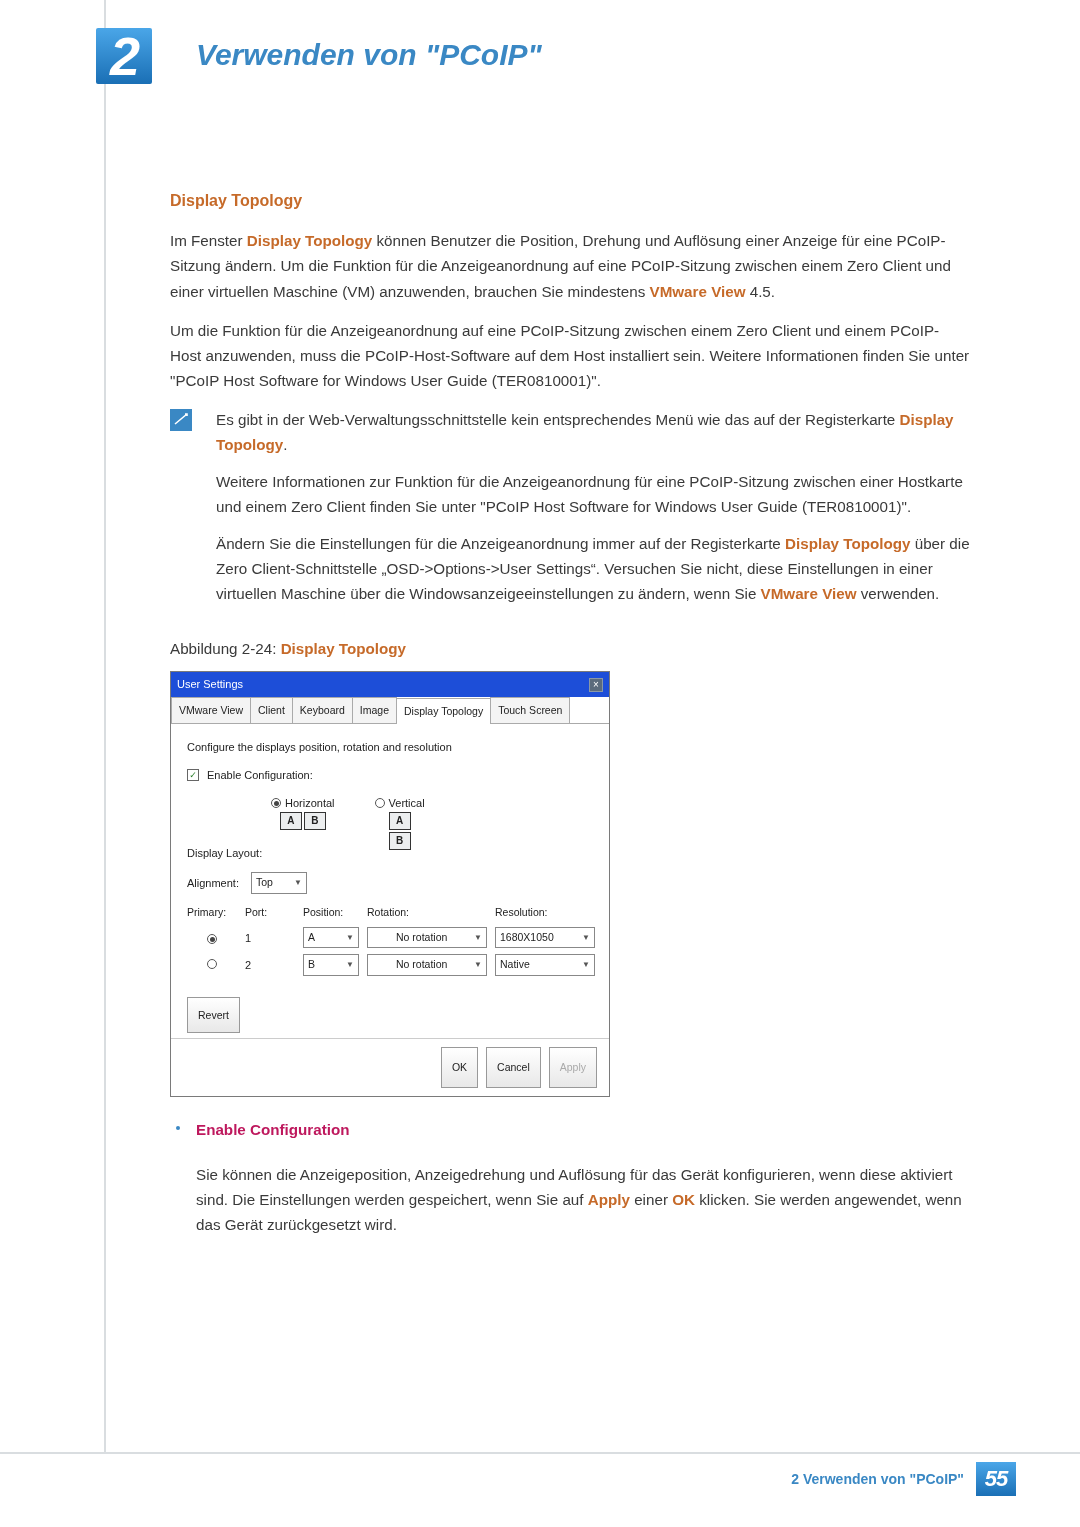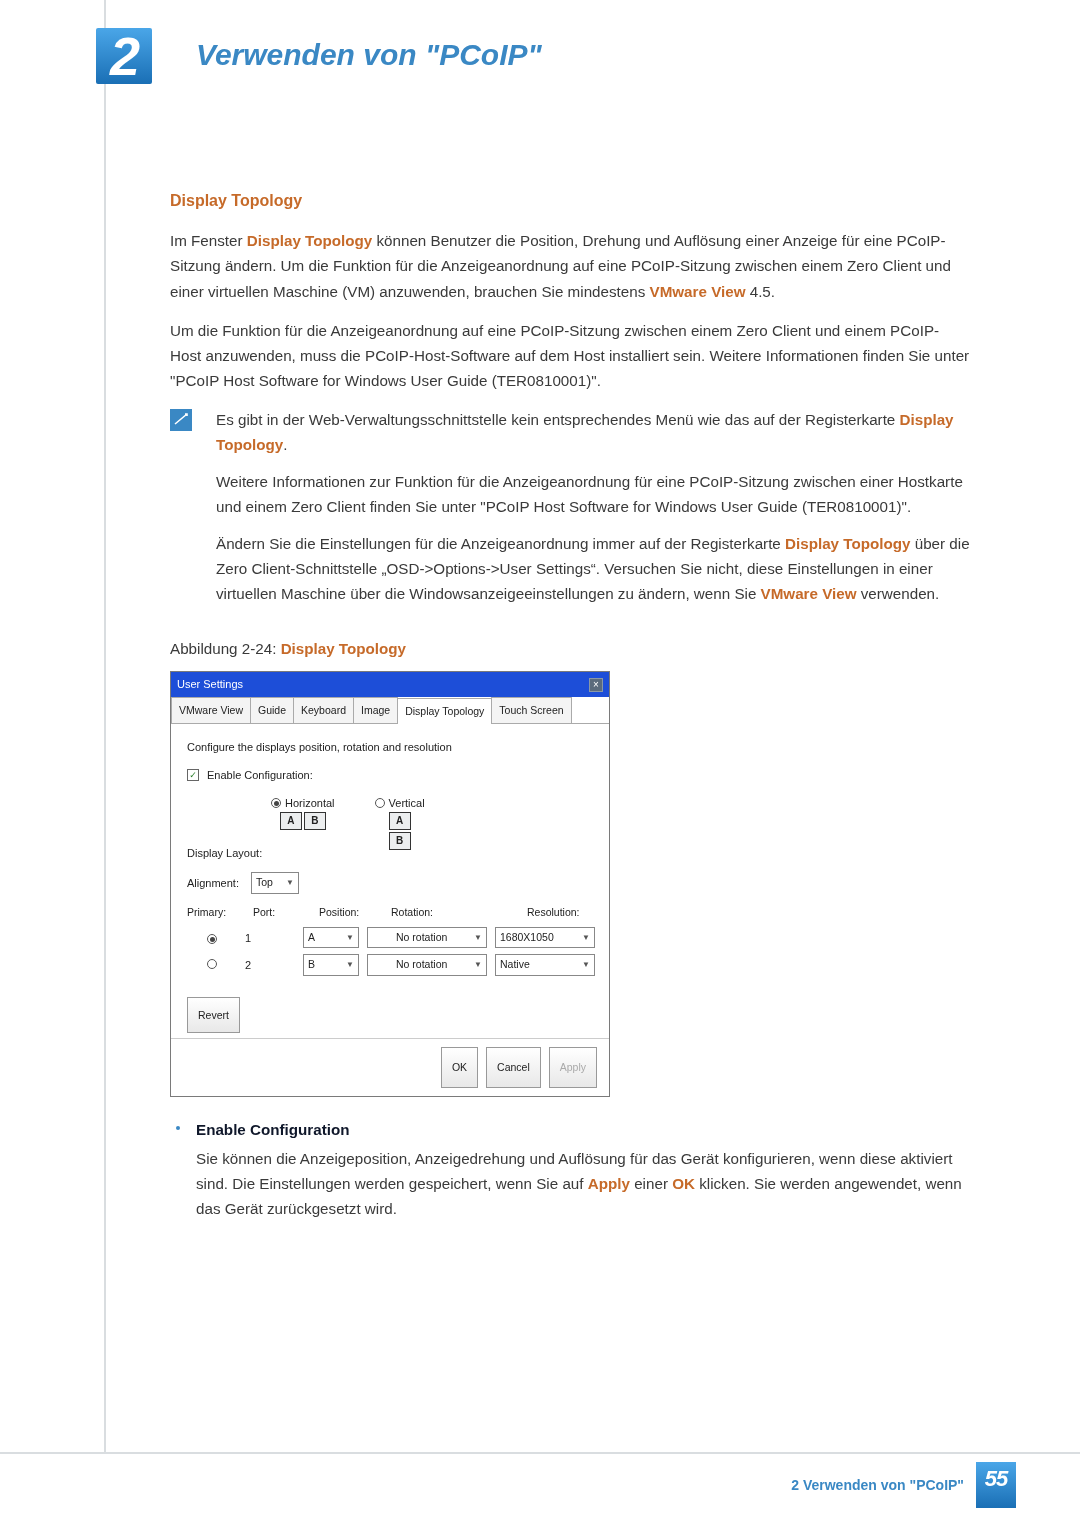--- a/index.html
+++ b/index.html
@@ -119,57 +119,57 @@
   .radio.sel::after { content: ""; width: 5px; height: 5px; background: #444; border-radius: 50%; }
   .disp-box {
     width: 22px; height: 18px; border: 1px solid #333; background: #eceeef;
     display: inline-flex; align-items: center; justify-content: center;
     font-weight: 700; font-size: 10px;
   }
   .disp-row { display: flex; gap: 2px; }
   .disp-col { display: flex; flex-direction: column; gap: 2px; }
   .sel-small {
     border: 1px solid #888; padding: 1px 4px; background: #fff;
-    display: inline-flex; align-items: center; gap: 13px; font-size: 10.5px;
+    display: inline-flex; align-items: center; gap: 21px; font-size: 10.5px;
     min-width: 32px; justify-content: space-between;
   }
   .sel-wide { min-width: 96px; padding-left: 28px; }
   .sel-res { min-width: 80px; justify-content: space-between; }
   .caret { font-size: 8px; color: #555; }
-  .tbl-head { display: grid; grid-template-columns: 50px 50px 56px 120px 100px; gap: 16px; font-size: 10.5px; margin-bottom: 6px; }
+  .tbl-head { display: grid; grid-template-columns: 50px 50px 56px 120px 100px; gap: 8px; font-size: 10.5px; margin-bottom: 6px; }
   .tbl-row { display: grid; grid-template-columns: 50px 50px 56px 120px 100px; gap: 8px; align-items: center; margin-bottom: 6px; }
   .btn-small {
     border: 1px solid #999; background: linear-gradient(#fff,#e8e8e8);
     padding: 11px 10px; font-size: 10.5px;
   }
   .shot-footer { display: flex; justify-content: flex-end; gap: 8px; border-top: 1px solid #ccc; padding: 8px 12px; }
   .btn-apply { color: #aaa; }
 
   .bullet-row { display: flex; gap: 16px; margin-bottom: 6px; margin-left: 6px; }
   .bullet-dot { width: 4px; height: 4px; background: #3a88c4; border-radius: 50%; margin-top: 9px; flex: 0 0 4px; }
   .bullet-body { flex: 1; }
-  .bullet-heading { color: #0f172a; font-weight: 700; margin-bottom: 4px; }
+  .bullet-heading { color: #be185d; font-weight: 700; margin-bottom: 20px; }
 
   
   .page-footer {
     position: absolute;
     left: 0; right: 0; top: 1452px;
     border-top: 2px solid #d9dde0;
     height: 50px;
   }
   .footer-right {
     position: absolute;
     right: 64px; top: 8px;
     display: flex; align-items: center; gap: 12px;
   }
   .footer-chapter { color: #3a88c4; font-weight: 700; font-size: 14px; }
   .page-num-box {
     background: linear-gradient(180deg,#4aa6e8 0%,#1a6fb5 100%);
     color: #fff; font-weight: 700; font-style: italic;
-    width: 40px; height: 46px; line-height: 34px; text-align: center;
+    width: 40px; height: 34px; line-height: 34px; text-align: center;
     font-size: 22px; letter-spacing: -1px;
   }
 </style>
 </head>
 <body>
 
 <div class="sidebar-line"></div>
 
 <div class="chapter-badge">2</div>
 <div class="chapter-title">Verwenden von "PCoIP"</div>
@@ -206,21 +206,21 @@
     <span>Abbildung 2-24: </span><span class="orange">Display Topology</span>
   </p>
 
   <div class="shot">
     <div class="shot-title">
       <span>User Settings</span>
       <span class="shot-close">×</span>
     </div>
     <div class="shot-tabs">
       <div class="shot-tab">VMware View</div>
-      <div class="shot-tab">Guide</div>
+      <div class="shot-tab">Client</div>
       <div class="shot-tab">Keyboard</div>
       <div class="shot-tab">Image</div>
       <div class="shot-tab active">Display Topology</div>
       <div class="shot-tab">Touch Screen</div>
     </div>
     <div class="shot-body">
       <div style="margin-bottom:10px">Configure the displays position, rotation and resolution</div>
       <div class="shot-row">
         <span class="chk">✓</span>
         <span>Enable Configuration:</span>

